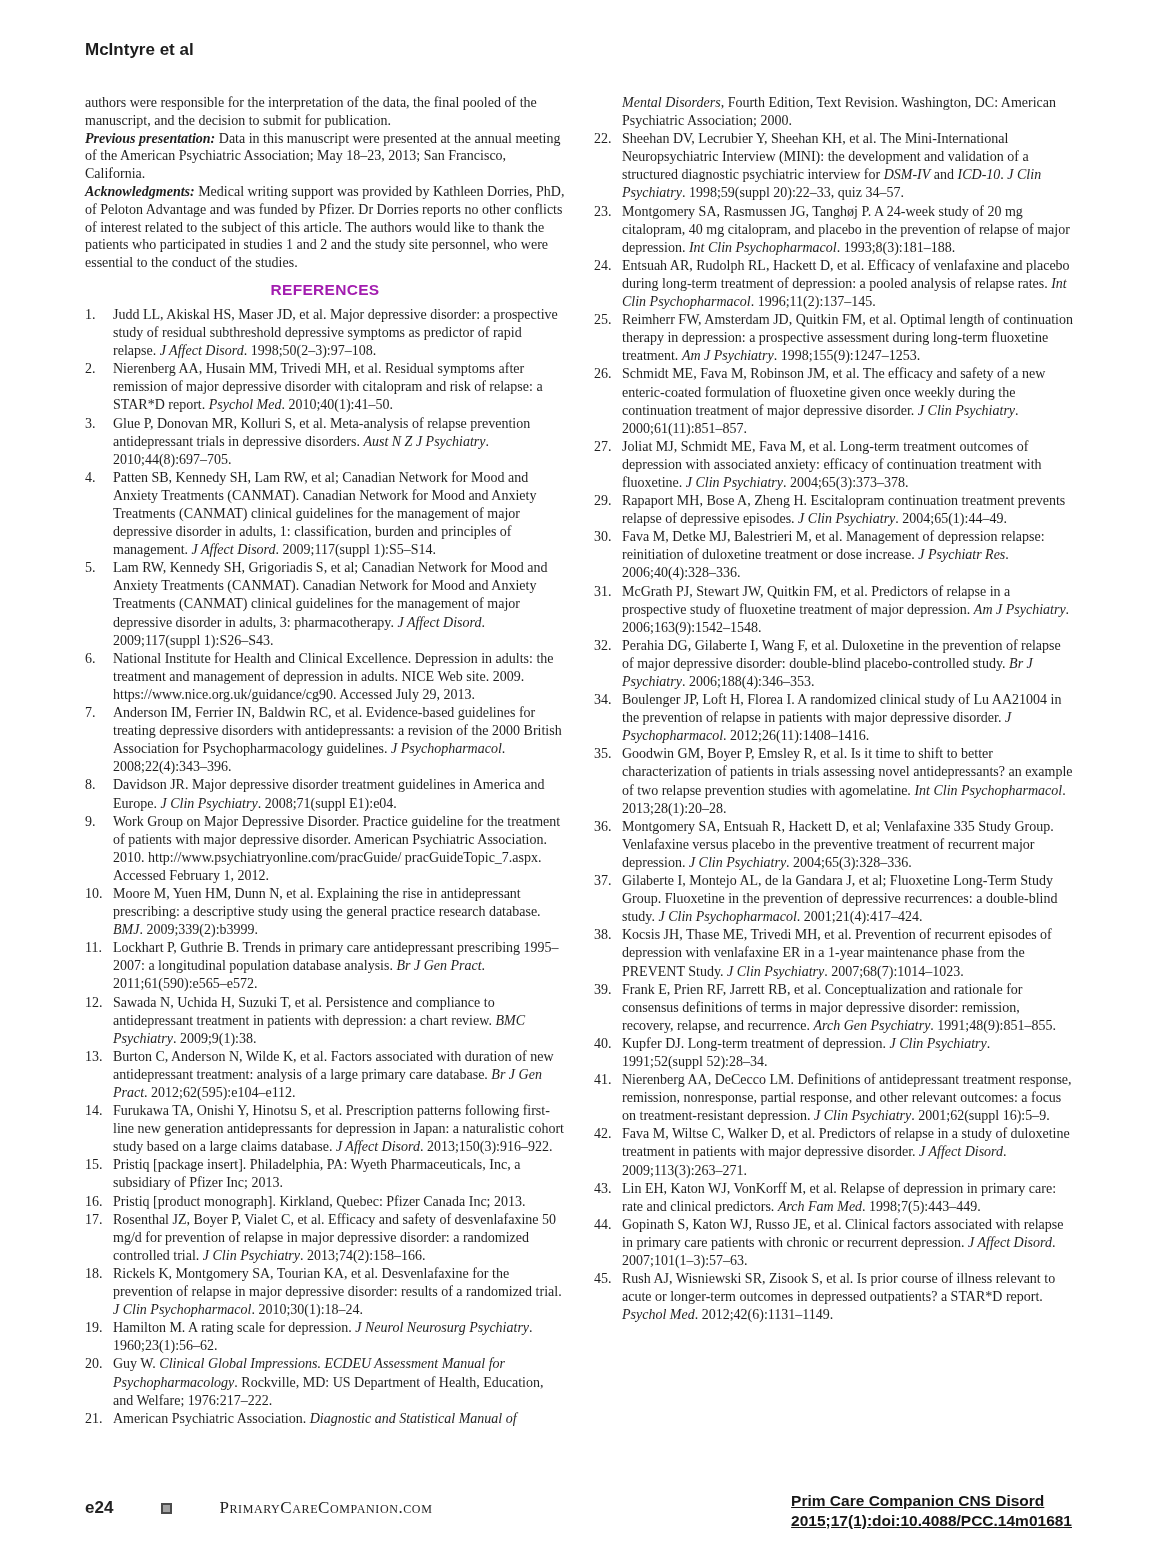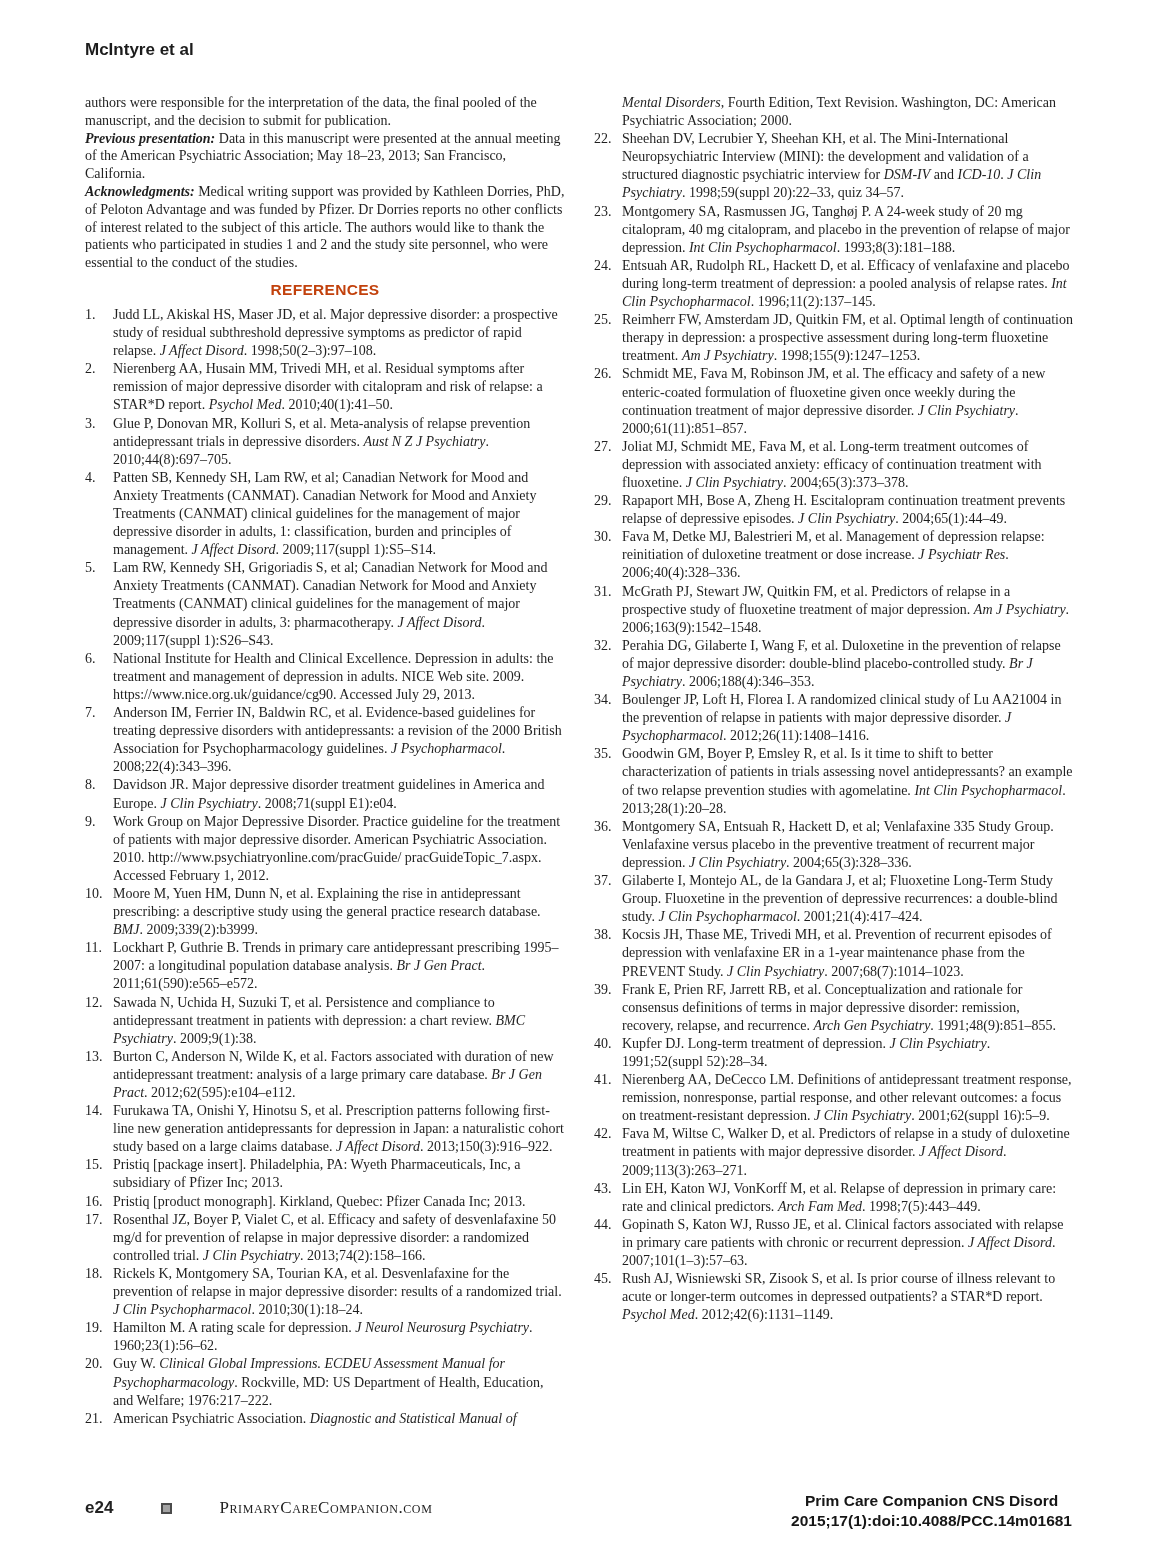--- a/index.html
+++ b/index.html
@@ -27,21 +27,21 @@
     font-size: 14px; line-height: 17.8px;
     overflow-wrap: break-word;
   }
   .lead { font-weight: bold; font-style: italic; }
 
   .refs-heading {
     text-align: center;
     font-family: "Liberation Sans", sans-serif;
     font-weight: bold; font-size: 15.5px;
     letter-spacing: 0.3px;
-    color: #c2410c;
+    color: #a21caf;
     margin: 9px 0 7px 0;
   }
 
   .ref {
     display: flex; align-items: flex-start;
     font-size: 14px; line-height: 18.1px;
     margin: 0;
   }
   .ref-num {
     flex: 0 0 21px; width: 21px;
@@ -65,24 +65,24 @@
     margin: 0 7px 0 8px;
   }
   .footer-site {
     font-family: "Liberation Serif", serif;
     font-variant: small-caps;
     font-size: 17px; letter-spacing: 0.6px; color: #222;
   }
 
   .footer-right {
     position: absolute; right: 98px; top: 1491px;
-    text-align: center;
+    text-align: left;
     font-family: "Liberation Sans", sans-serif;
     font-size: 15.5px; line-height: 19.5px;
-    font-weight: 600; color: #161616;
+    font-weight: 600; color: #161616; text-decoration: underline;
   }
 </style>
 </head>
 <body>
 
 <div class="page">
 
   <div class="running-head">McIntyre et al</div>
 
   <div class="col col-left">

